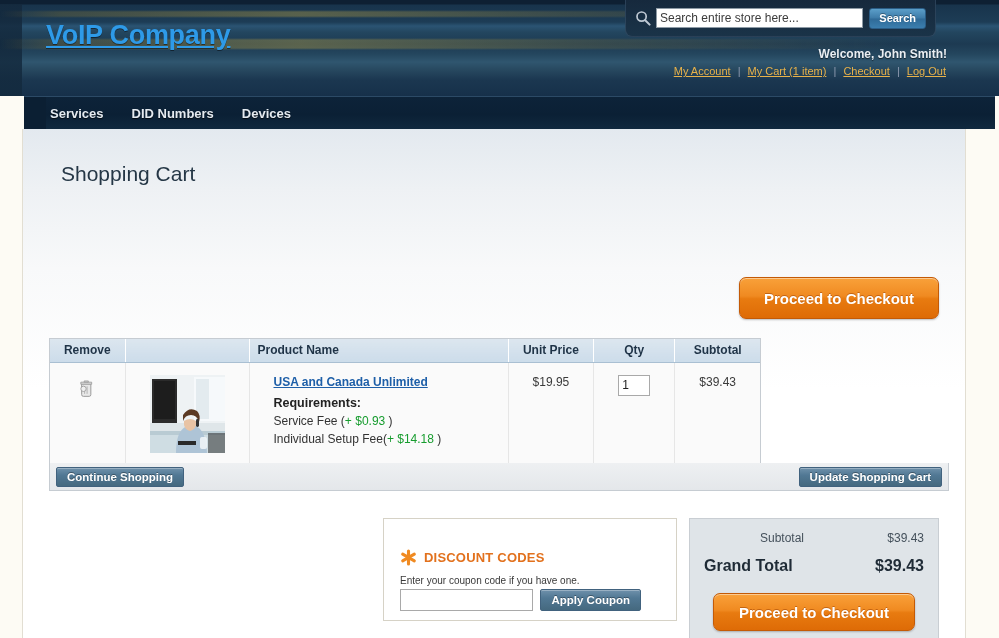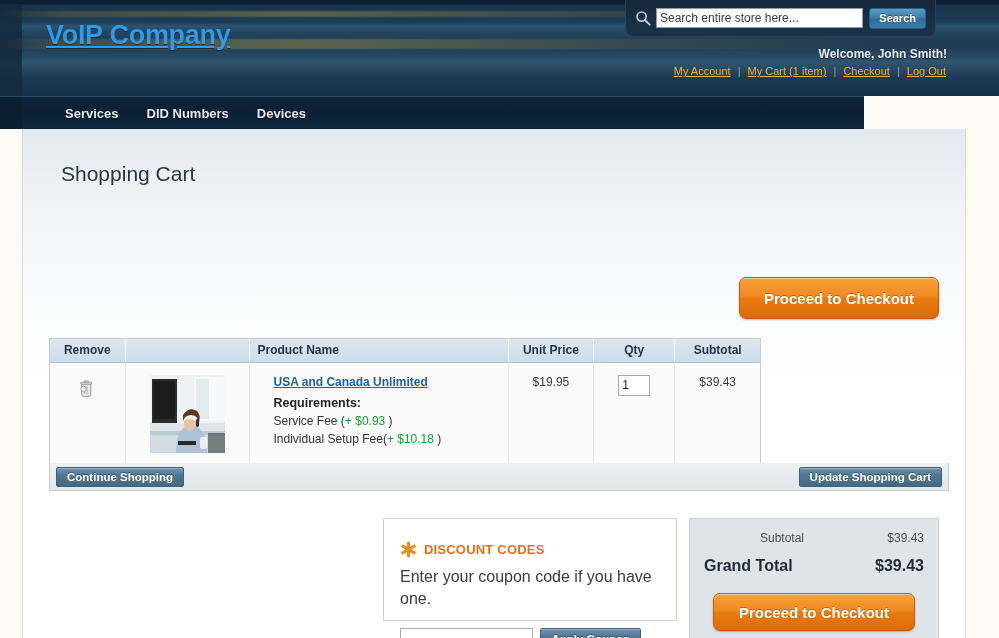--- a/index.html
+++ b/index.html
@@ -108,27 +108,28 @@
     color: #e8b24a;
     text-decoration: underline;
     margin: 0 1px;
     cursor: pointer;
   }
   #account-links .sep { color: #8d9ab0; margin: 0 3px; }
 
   
   #nav-bar {
     position: relative;
-    width: 864px; height: 33px;
+    width: 971px; height: 33px;
     background: linear-gradient(to bottom, #0d2339 0%, #0b2035 55%, #10293f 100%);
     border-top: 1px solid #2c4a66;
     display: flex;
     align-items: center;
-    padding-left: 65px;
+    padding-left: 26px;
     overflow: hidden;
+    margin-left: 24px;
   }
   #nav-bar .nav-item {
     color: #e4eaf0;
     font-size: 13px;
     font-weight: bold;
     margin-right: 28px;
     cursor: pointer;
     text-shadow: 0 1px 1px rgba(0,0,0,.7);
   }
   #nav-left-dark {
@@ -281,31 +282,31 @@
     box-shadow: inset 0 1px 0 rgba(255,255,255,.30);
   }
 
   
   #discount-box {
     position: absolute;
     left: 360px; top: 389px;
     width: 294px; height: 103px;
     border: 1px solid #d6d2c6;
     background: #ffffff;
-    padding: 22px 16px;
+    padding: 30px 16px;
   }
   .box-head {
     display: flex; align-items: center;
     font-size: 13px; font-weight: bold;
     color: #e2711d;
     letter-spacing: .2px;
     margin-bottom: 8px;
   }
   .box-head .bx-icon { width: 17px; height: 17px; margin-right: 7px; flex: none; }
-  .box-note { font-size: 16px; color: #3a3a3a; margin-bottom: 19px; line-height: 1.35; }
+  .box-note { font-size: 10px; color: #3a3a3a; margin-bottom: 1px; line-height: 1.35; }
   #coupon-input {
     width: 133px; height: 22px;
     border: 1px solid #a9a9a9;
     font-family: "Liberation Sans", sans-serif;
     font-size: 12px;
     padding: 0 4px;
     vertical-align: middle;
   }
   #apply-coupon {
     vertical-align: middle;
@@ -430,21 +431,21 @@
                 </svg>
               </span>
             </td>
             <td class="name-cell">
               <a class="prod-link">USA and Canada Unlimited</a>
               <div class="req-title">Requirements:</div>
               <div class="req-line">
                 <span>Service Fee (</span><span class="green">+ $0.93</span><span> )</span>
               </div>
               <div class="req-line">
-                <span>Individual Setup Fee(</span><span class="green">+ $10.18</span><span> )</span>
+                <span>Individual Setup Fee(</span><span class="green">+ $14.18</span><span> )</span>
               </div>
             </td>
             <td class="price-cell">$19.95</td>
             <td class="qty-cell">
               <input class="qty-input" type="text" value="1" style="">
             </td>
             <td class="sub-cell">$39.43</td>
           </tr>
         </tbody>
       </table>

